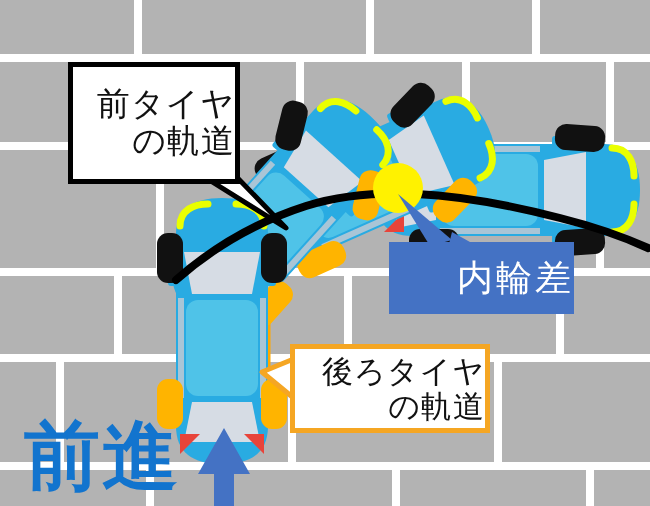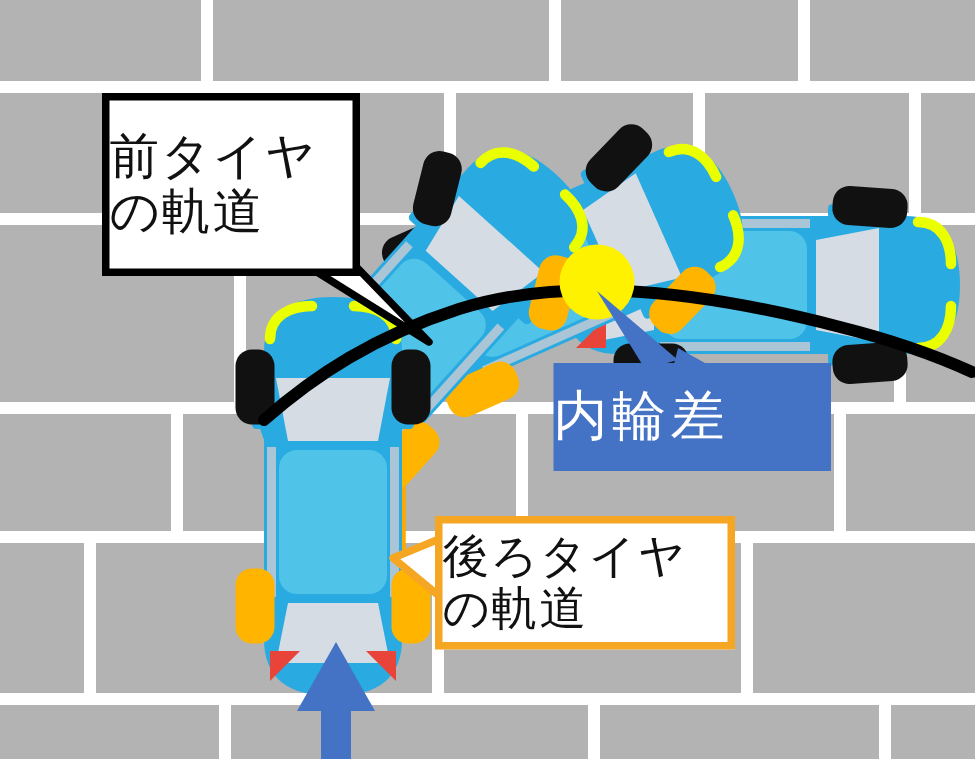--- a/index.html
+++ b/index.html
@@ -7,41 +7,41 @@
   #stage{
     position:relative;width:650px;height:506px;overflow:hidden;
     background:#b3b3b3;
   }
   .layer{position:absolute;left:0;top:0;width:650px;height:506px;}
   svg.layer{display:block;}
 
   
   .bubble{
     position:absolute;
-    display:flex;flex-direction:column;align-items:flex-start;justify-content:center;
+    display:flex;flex-direction:column;align-items:flex-end;justify-content:center;
     box-sizing:border-box;
     line-height:1.12;
     white-space:nowrap;
   }
   .bubble span{display:block;}
 
   #bubble-front{
     left:68px;top:62px;width:172px;height:122px;
     background:#ffffff;border:5px solid #000000;
     color:#111111;font-size:33px;letter-spacing:1px;
     z-index:40;
   }
   #bubble-rear{
     left:290px;top:344px;width:200px;height:89px;
     background:#ffffff;border:5px solid #F5A623;
     color:#111111;font-size:31px;letter-spacing:1px;
     z-index:40;
   }
   #bubble-inner{
-    left:369px;top:242px;width:185px;height:72px;
+    left:389px;top:242px;width:185px;height:72px;
     background:#4472C4;border:0;
     color:#ffffff;font-size:36px;letter-spacing:3px;
     z-index:41;
   }
 
   
   #forward-label{
     position:absolute;left:24px;top:418px;
     font-size:76px;font-weight:bold;color:#1274CE;
     letter-spacing:2px;line-height:1;
@@ -193,18 +193,19 @@
 
   <div class="bubble" id="bubble-rear">
     <span>後ろタイヤ</span>
     <span>の軌道</span>
   </div>
 
   <div class="bubble" id="bubble-inner">
     <span>内輪差</span>
   </div>
 
+  <div id="forward-label">前進</div>
 
   <svg class="layer" viewBox="0 0 650 506" xmlns="http://www.w3.org/2000/svg" style="z-index:42">
     <polygon points="224,428 250,474 234,474 234,506 214,506 214,474 198,474" fill="#4472C4"></polygon>
   </svg>
 
 </div>
 
 </body></html>

